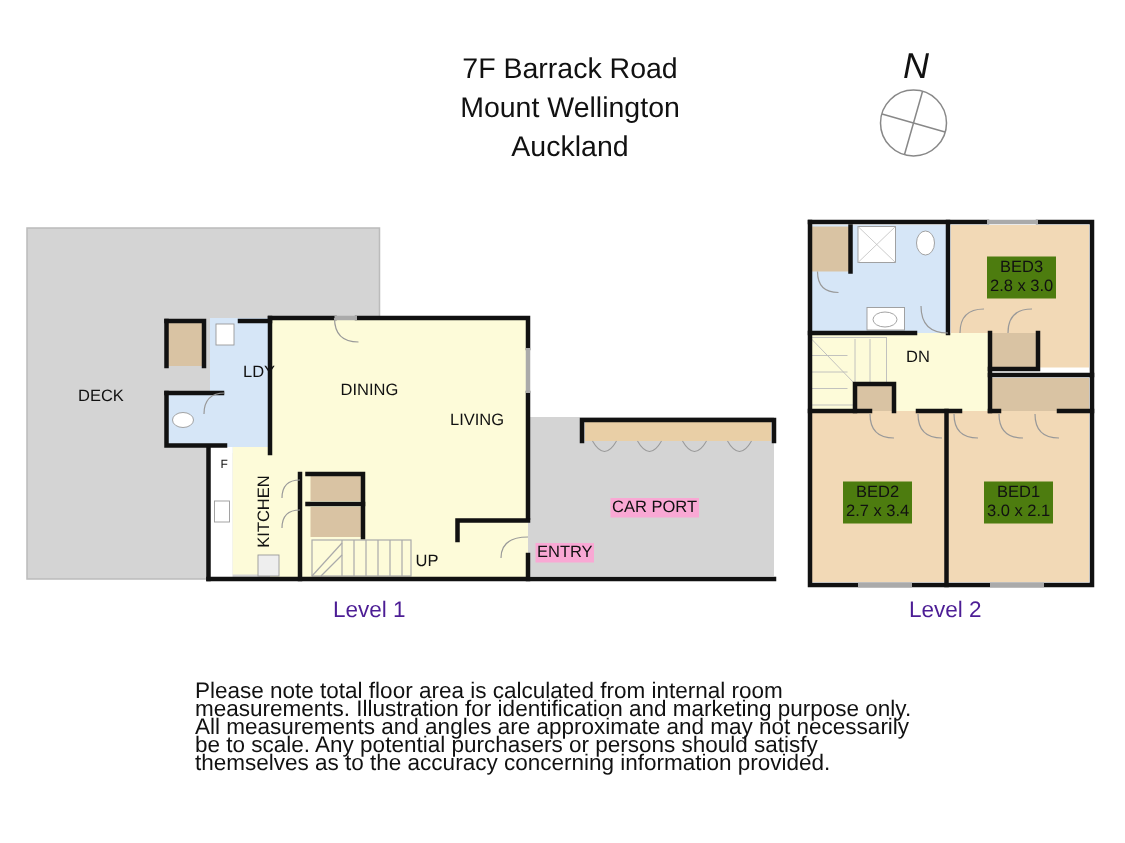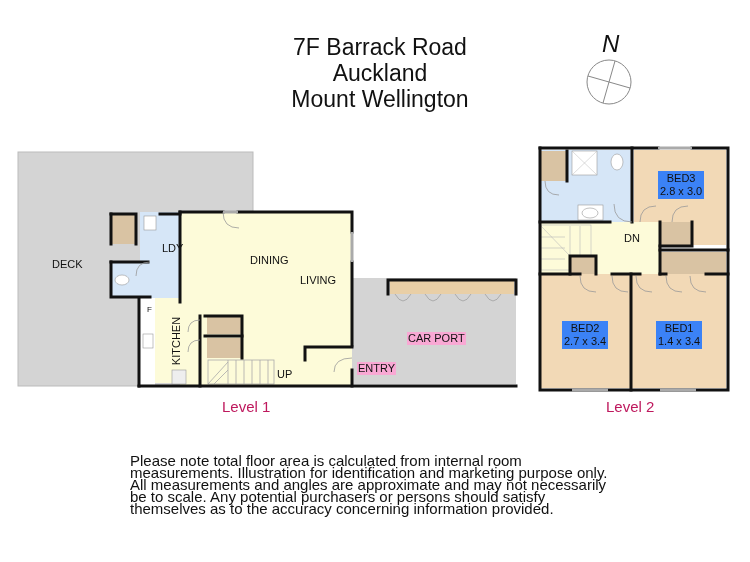--- a/index.html
+++ b/index.html
@@ -1,34 +1,34 @@
 <!DOCTYPE html>
 <html><head>
   <meta charset="utf-8">
   <style>
     html, body { margin:0; padding:0; background:#ffffff; }
     body { width:750px; height:562px; position:relative; overflow:hidden; font-family:"Liberation Sans", sans-serif; color:#111; }
-    .title { position:absolute; left:270px; top:34px; width:220px; text-align:center; font-size:23px; line-height:26px; color:#111; }
+    .title { position:absolute; left:270px; top:34px; width:220px; text-align:center; font-size:19px; line-height:26px; color:#111; }
     .title div { white-space:nowrap; }
     .compass { position:absolute; left:570px; top:30px; width:70px; height:80px; }
     svg.plan { position:absolute; left:0; top:0; }
     .lbl { position:absolute; font-size:11px; color:#111; white-space:nowrap; line-height:13px; }
     .lbl.bg { background:#f9a8d4; padding:0 1px; }
-    .room-lbl { position:absolute; font-size:11px; text-align:center; line-height:13px; background:#3b82f6; padding:1px 2px; }
-    .level { position:absolute; font-size:15px; color:#be185d; }
+    .room-lbl { position:absolute; font-size:11px; text-align:center; line-height:13px; background:#4d7c0f; padding:1px 2px; }
+    .level { position:absolute; font-size:15px; color:#4c1d95; }
     .disclaimer { position:absolute; left:130px; top:455px; width:490px; text-align:left; font-size:15px; line-height:12px; color:#111; }
     .kitchen { position:absolute; left:165px; top:340px; transform:rotate(-90deg); transform-origin:center; font-size:11px; }
   </style>
 </head>
 <body>
 
 <div class="title">
   <div>7F Barrack Road</div>
+  <div>Mount Wellington</div>
   <div>Auckland</div>
-  <div>Mount Wellington</div>
 </div>
 
 <div class="compass">
   <svg width="70" height="80" viewBox="0 0 70 80">
     <text x="32" y="22" font-family="Liberation Sans, sans-serif" font-size="24" font-style="italic" fill="#111">N</text>
     <circle cx="39" cy="52" r="22" fill="none" stroke="#888" stroke-width="1"></circle>
     <line x1="45" y1="31" x2="33" y2="73" stroke="#888" stroke-width="1"></line>
     <line x1="18" y1="46" x2="60" y2="58" stroke="#888" stroke-width="1"></line>
   </svg>
 </div>
@@ -179,37 +179,37 @@
     <path d="M612 276 q0 16 16 16"></path>
     <path d="M636 276 q0 16 16 16"></path>
     <path d="M666 276 q0 16 16 16"></path>
     <path d="M690 276 q0 16 16 16"></path>
     <path d="M545 181 q0 14 14 14"></path>
   </g>
 </svg>
 
 <div class="lbl" style="left:52px;top:258px;">DECK</div>
 <div class="lbl" style="left:150px;top:242px;margin-left:12px;">LDY</div>
-<div class="lbl" style="left:224px;top:254px;padding-left:26px;">DINING</div>
+<div class="lbl" style="left:201px;top:254px;padding-left:26px;">DINING</div>
 <div class="lbl" style="left:300px;top:274px;">LIVING</div>
 <div class="lbl" style="left:147px;top:303px;font-size:8px;">F</div>
 <div class="kitchen" style="left:152px;top:335px;">KITCHEN</div>
 <div class="lbl" style="left:277px;top:368px;">UP</div>
 <div class="lbl bg" style="left:357px;top:362px;">ENTRY</div>
 <div class="lbl bg" style="left:407px;top:332px;">CAR PORT</div>
 <div class="level" style="left:222px;top:398px;">Level 1</div>
 
-<div class="lbl" style="left:624px;top:232px;">DN</div>
+<div class="lbl" style="left:604px;top:232px;">DN</div>
 <div class="room-lbl" style="left:658px;top:171px;">
   <div>BED3</div>
   <div>2.8 x 3.0</div>
 </div>
 <div class="room-lbl" style="left:562px;top:321px;">
   <div>BED2</div>
   <div>2.7 x 3.4</div>
 </div>
 <div class="room-lbl" style="left:656px;top:321px;">
   <div>BED1</div>
-  <div>1.4 x 3.4</div>
+  <div>3.0 x 2.1</div>
 </div>
 <div class="level" style="left:606px;top:398px;">Level 2</div>
 
 <div class="disclaimer">Please note total floor area is calculated from internal room measurements.  Illustration for identification and marketing purpose only.  All measurements and angles are approximate and may not necessarily be to scale.  Any potential purchasers or persons should satisfy themselves as to the accuracy concerning information provided.</div>
 
 </body></html>

